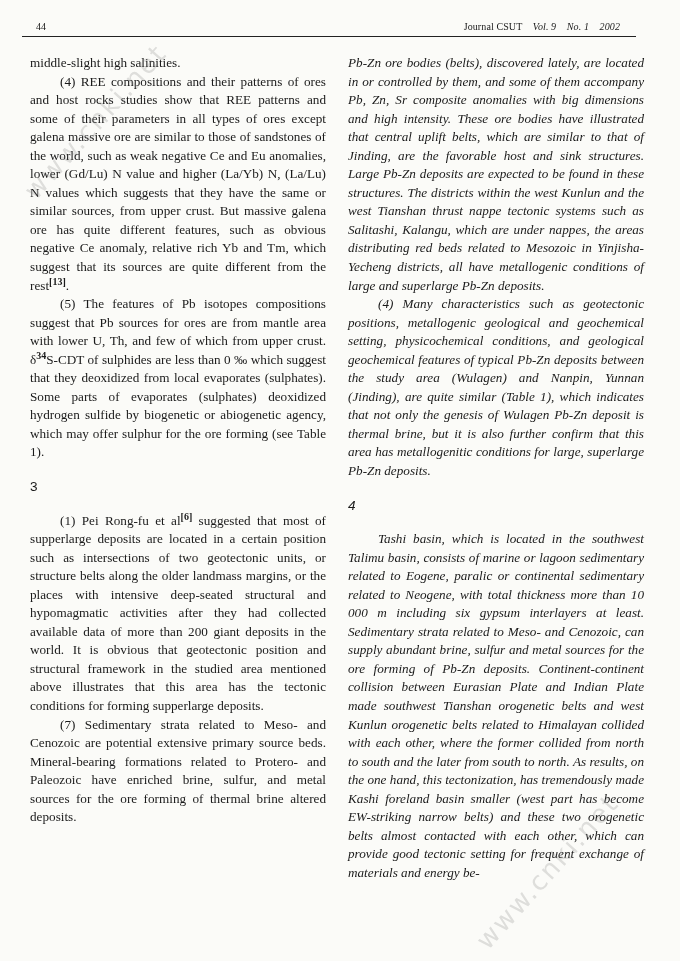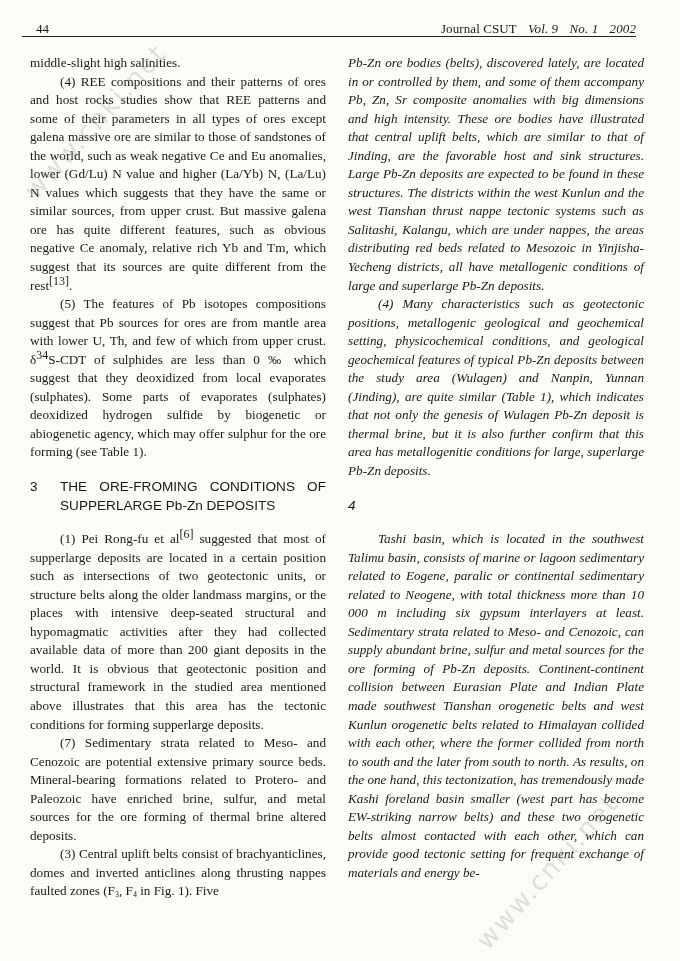--- a/index.html
+++ b/index.html
@@ -6,44 +6,44 @@
   body {
     width: 680px; height: 961px; overflow: hidden;
     background: #fbfbf8;
     font-family: "Liberation Serif", "DejaVu Serif", serif;
     color: #1a1a1a;
     position: relative;
   }
   .header {
     position: absolute; left: 22px; top: 18px; width: 614px; height: 18px;
     border-bottom: 1.3px solid #222;
-    font-size: 13px;
+    font-size: 10px;
   }
   .page-num { position: absolute; left: 14px; top: 3px; }
-  .journal { position: absolute; right: 0; top: 3px; letter-spacing: 0.1px; }
+  .journal { position: absolute; right: 16px; top: 3px; letter-spacing: 0.1px; }
   .journal .it { font-style: italic; margin-left: 8px; }
   .col {
     position: absolute; top: 54px; width: 296px;
     font-size: 13.2px; line-height: 18.55px;
     text-align: justify;
     margin-left: 8px;
   }
   .col.left { left: 22px; }
   .col.right { left: 340px; font-style: italic; }
   .p { margin: 0; text-indent: 0; }
   .p.indent { text-indent: 30px; }
   .h {
     font-family: "Liberation Sans", "DejaVu Sans", sans-serif;
     font-size: 13.6px; line-height: 18.5px;
     margin: 16px 0 15px 0;
     display: flex; text-align: left;
   }
   .h .num { width: 30px; flex: none; }
   .h .ttl { flex: 1; text-align: justify; text-align-last: left; }
-  sup { font-size: 12px; line-height: 0; vertical-align: 5px; }
+  sup { font-size: 10px; line-height: 0; vertical-align: 5px; font-weight: bold; }
   sub { font-size: 8px; line-height: 0; vertical-align: -2px; }
   .watermark {
     position: absolute; pointer-events: none;
     font-family: "DejaVu Sans", sans-serif;
     color: rgba(120,120,120,0.22);
     font-size: 26px; letter-spacing: 2px;
     transform-origin: left top;
   }
   .wm1 { left: 18px; top: 185px; transform: rotate(-48deg); }
   .wm2 { left: 470px; top: 935px; transform: rotate(-48deg); }
@@ -61,26 +61,24 @@
   </span>
 </div>
 
 <div class="col left">
   <p class="p">middle-slight high salinities.</p>
   <p class="p indent"><span>(4) REE compositions and their patterns of ores and host rocks studies show that REE patterns and some of their parameters in all types of ores except galena massive ore are similar to those of sandstones of the world, such as weak negative Ce and Eu anomalies, lower (Gd/Lu) N value and higher (La/Yb) N, (La/Lu) N values which suggests that they have the same or similar sources, from upper crust. But massive galena ore has quite different features, such as obvious negative Ce anomaly, relative rich Yb and Tm, which suggest that its sources are quite different from the rest</span><sup>[13]</sup><span>.</span></p>
   <p class="p indent"><span>(5) The features of Pb isotopes compositions suggest that Pb sources for ores are from mantle area with lower U, Th, and few of which from upper crust. δ</span><sup>34</sup><span>S-CDT of sulphides are less than 0 ‰ which suggest that they deoxidized from local evaporates (sulphates). Some parts of evaporates (sulphates) deoxidized hydrogen sulfide by biogenetic or abiogenetic agency, which may offer sulphur for the ore forming (see Table 1).</span></p>
 
   <div class="h">
     <span class="num">3</span>
-    <span class="ttl">THE ORE-FROMING CONDITIONS OF SUPPERLARGE Pb-Zn DEPOSITS</span>
   </div>
 
   <p class="p indent"><span>(1) Pei Rong-fu et al</span><sup>[6]</sup><span> suggested that most of supperlarge deposits are located in a certain position such as intersections of two geotectonic units, or structure belts along the older landmass margins, or the places with intensive deep-seated structural and hypomagmatic activities after they had collected available data of more than 200 giant deposits in the world. It is obvious that geotectonic position and structural framework in the studied area mentioned above illustrates that this area has the tectonic conditions for forming supperlarge deposits.</span></p>
   <p class="p indent">(7) Sedimentary strata related to Meso- and Cenozoic are potential extensive primary source beds. Mineral-bearing formations related to Protero- and Paleozoic have enriched brine, sulfur, and metal sources for the ore forming of thermal brine altered deposits.</p>
-  <p class="p indent"><span>(3) Central uplift belts consist of brachyanticlines, domes and inverted anticlines along thrusting nappes faulted zones (F</span><sub>3</sub><span>, F</span><sub>4</sub><span> in Fig. 1). Five</span></p>
 </div>
 
 <div class="col right">
   <p class="p">Pb-Zn ore bodies (belts), discovered lately, are located in or controlled by them, and some of them accompany Pb, Zn, Sr composite anomalies with big dimensions and high intensity. These ore bodies have illustrated that central uplift belts, which are similar to that of Jinding, are the favorable host and sink structures. Large Pb-Zn deposits are expected to be found in these structures. The districts within the west Kunlun and the west Tianshan thrust nappe tectonic systems such as Salitashi, Kalangu, which are under nappes, the areas distributing red beds related to Mesozoic in Yinjisha-Yecheng districts, all have metallogenic conditions of large and superlarge Pb-Zn deposits.</p>
   <p class="p indent">(4) Many characteristics such as geotectonic positions, metallogenic geological and geochemical setting, physicochemical conditions, and geological geochemical features of typical Pb-Zn deposits between the study area (Wulagen) and Nanpin, Yunnan (Jinding), are quite similar (Table 1), which indicates that not only the genesis of Wulagen Pb-Zn deposit is thermal brine, but it is also further confirm that this area has metallogenitic conditions for large, superlarge Pb-Zn deposits.</p>
 
   <div class="h">
     <span class="num">4</span>
   </div>
 

